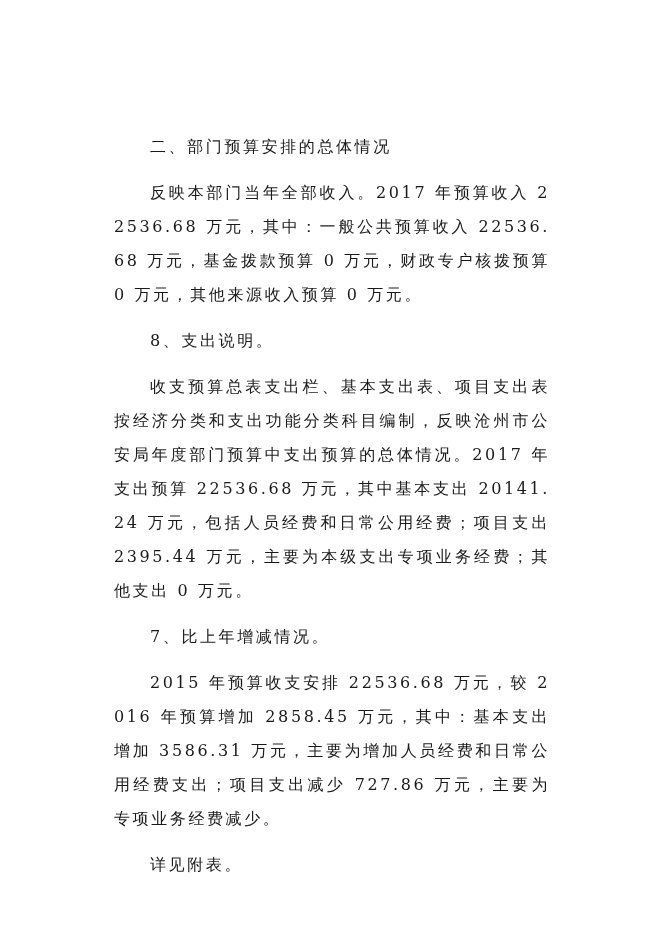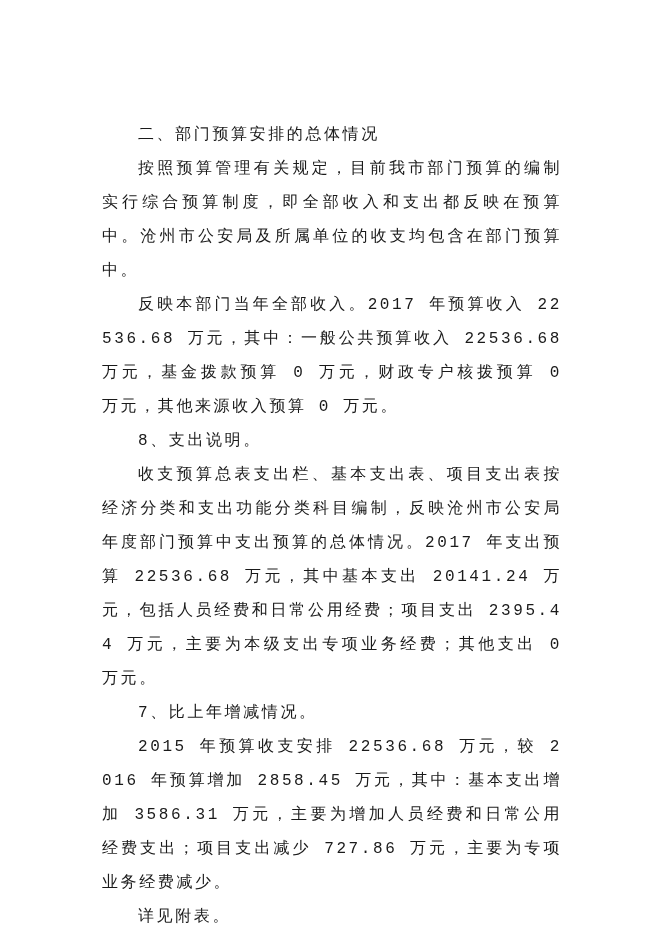--- a/index.html
+++ b/index.html
@@ -1,27 +1,26 @@
 <!DOCTYPE html>
 <html><head>
 <meta charset="utf-8">
 <style>
   html, body { margin: 0; padding: 0; background: #ffffff; }
   body { width: 662px; height: 936px; position: relative; overflow: hidden;
          font-family: "DejaVu Serif", "Liberation Serif", serif; color: #1a1a1a; }
   .page { position: absolute; left: 102px; top: 118px; width: 460px; }
   .p { font-size: 16px; line-height: 34px; letter-spacing: 2.6px; text-indent: 36px;
-       margin: 0; text-align: justify; white-space: normal; word-break: break-all; font-family: Liberation Mono, monospace; }
+       margin: 12px; text-align: justify; white-space: normal; word-break: break-all; }
   .h { text-indent: 36px; }
 </style>
 </head>
 <body>
 
 <div class="page">
   <p class="p h">二、部门预算安排的总体情况</p>
-  <p class="p">按照预算管理有关规定，目前我市部门预算的编制实行综合预算制度，即全部收入和支出都反映在预算中。沧州市公安局及所属单位的收支均包含在部门预算中。</p>
   <p class="p">反映本部门当年全部收入。2017 年预算收入 22536.68 万元，其中：一般公共预算收入 22536.68 万元，基金拨款预算 0 万元，财政专户核拨预算 0 万元，其他来源收入预算 0 万元。</p>
   <p class="p h">8、支出说明。</p>
   <p class="p">收支预算总表支出栏、基本支出表、项目支出表按经济分类和支出功能分类科目编制，反映沧州市公安局年度部门预算中支出预算的总体情况。2017 年支出预算 22536.68 万元，其中基本支出 20141.24 万元，包括人员经费和日常公用经费；项目支出 2395.44 万元，主要为本级支出专项业务经费；其他支出 0 万元。</p>
   <p class="p h">7、比上年增减情况。</p>
   <p class="p">2015 年预算收支安排 22536.68 万元，较 2016 年预算增加 2858.45 万元，其中：基本支出增加 3586.31 万元，主要为增加人员经费和日常公用经费支出；项目支出减少 727.86 万元，主要为专项业务经费减少。</p>
   <p class="p h">详见附表。</p>
 </div>
 
 </body></html>

